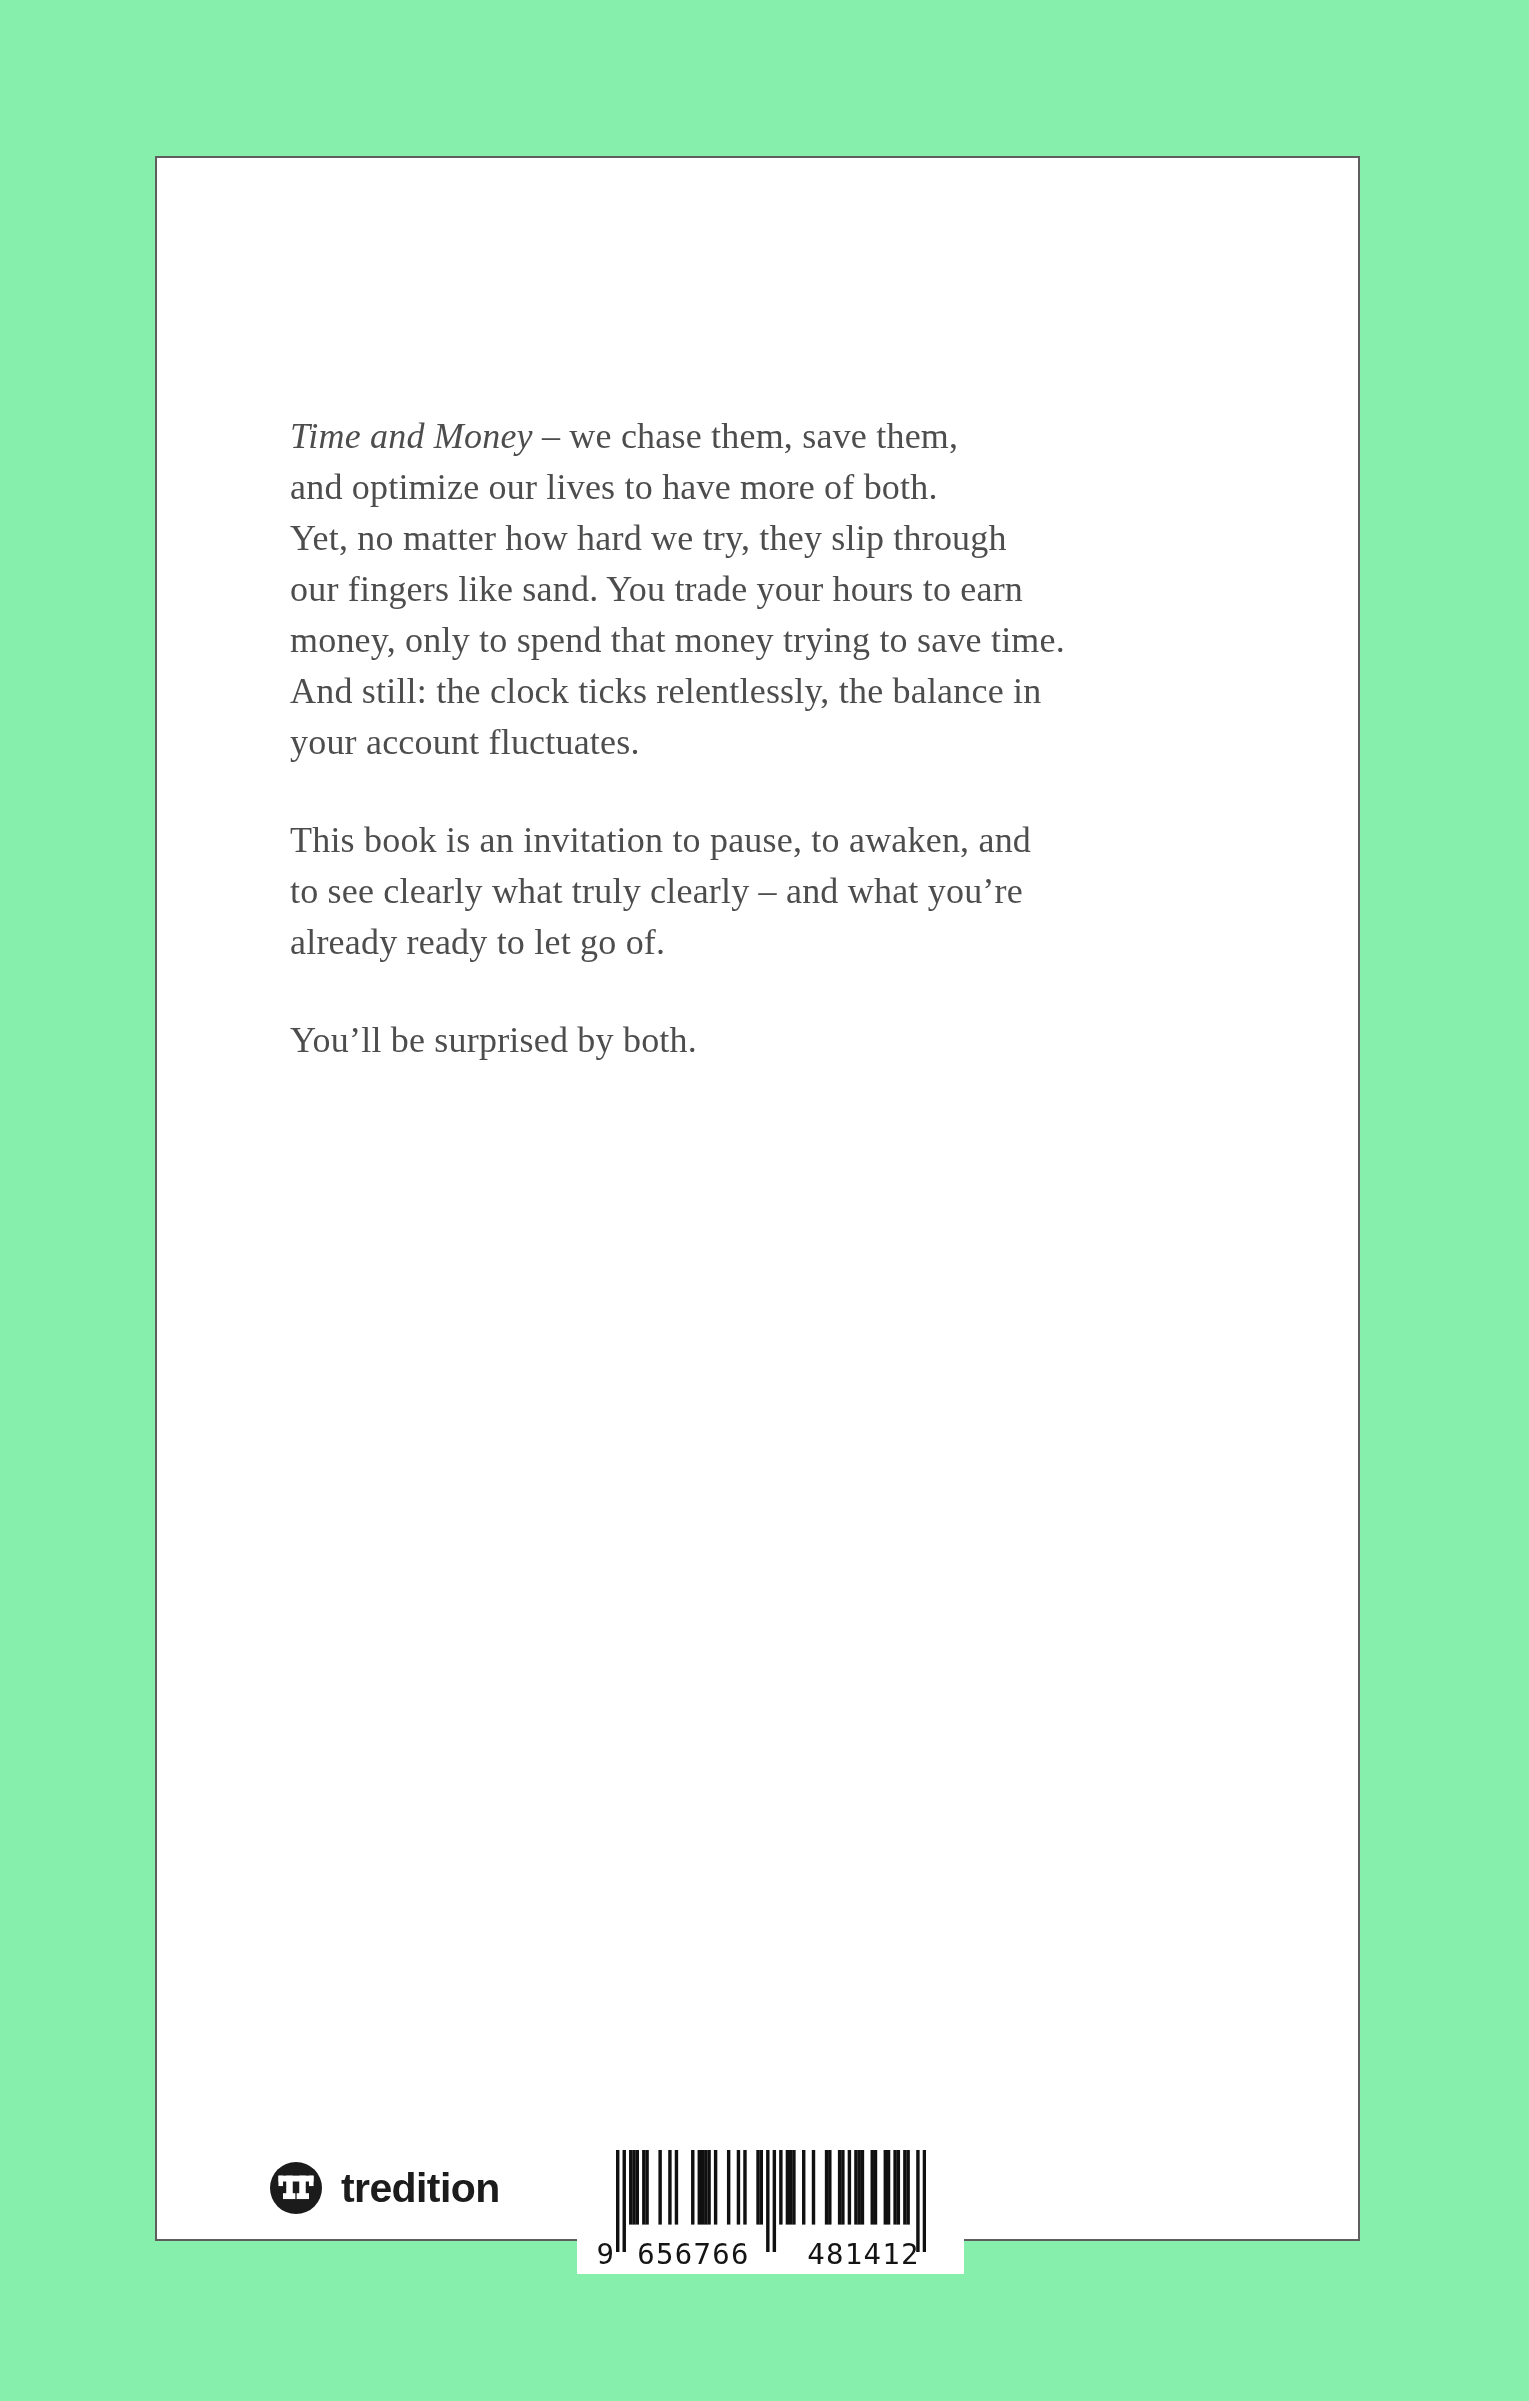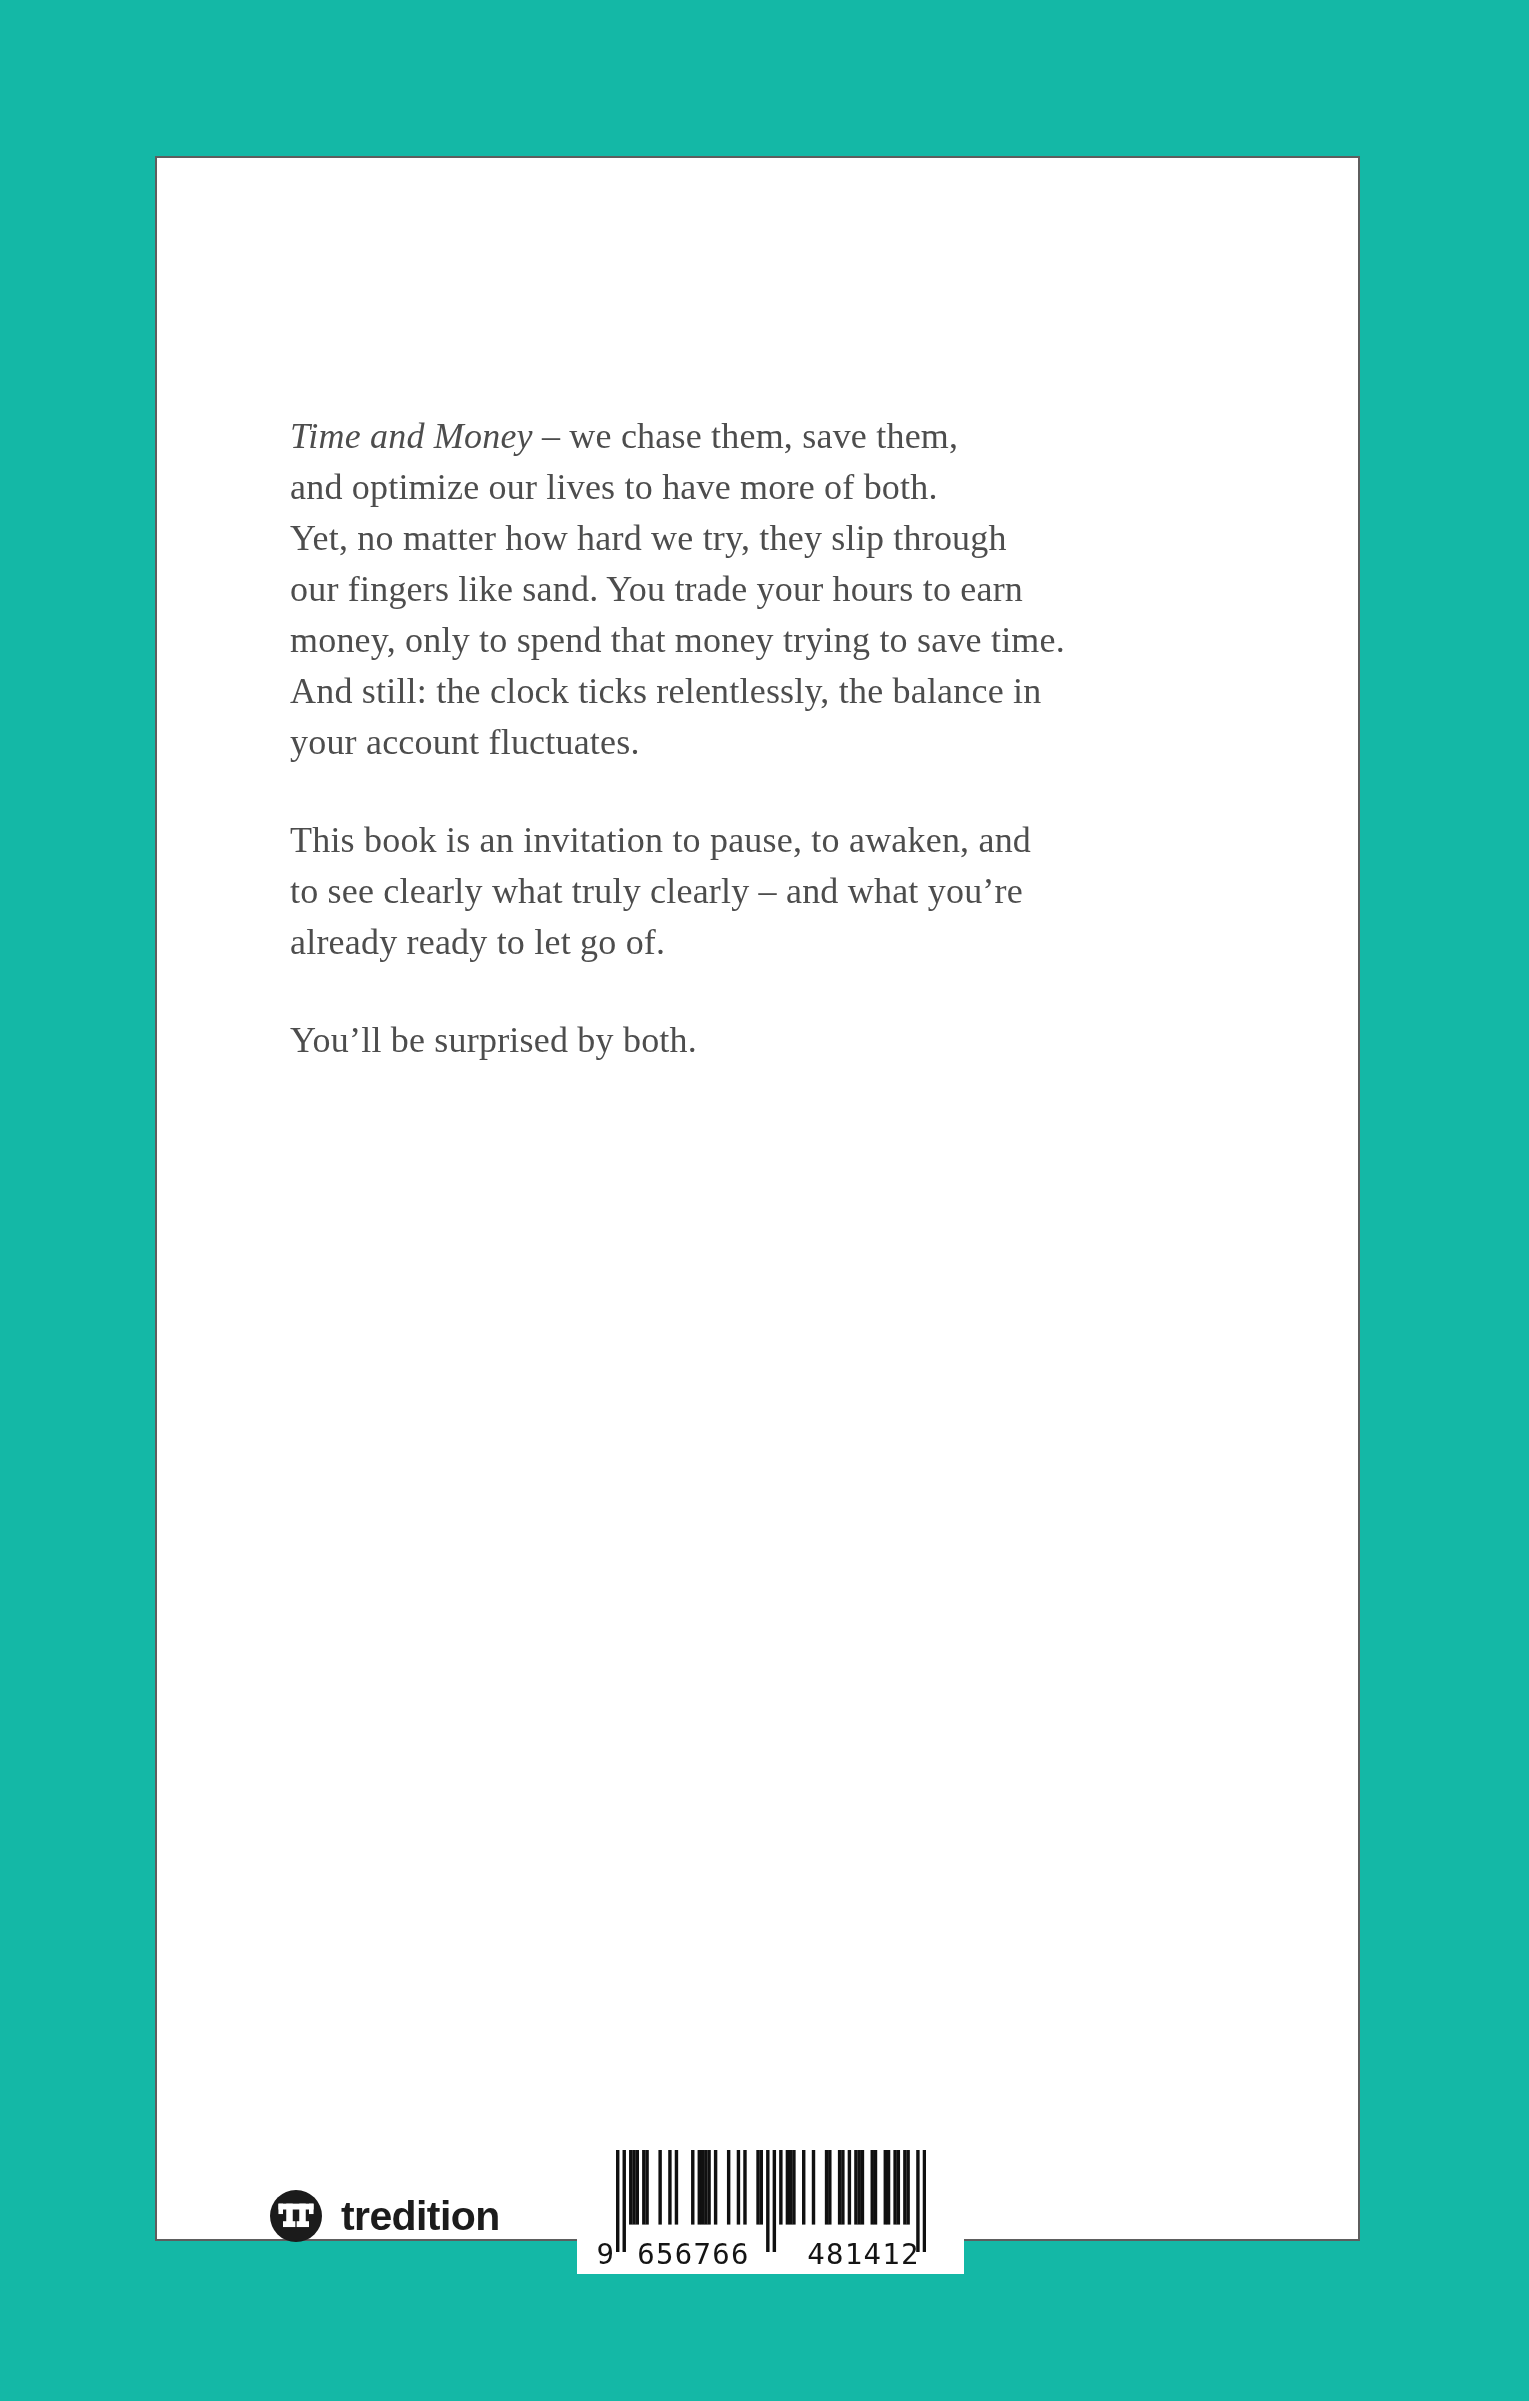--- a/index.html
+++ b/index.html
@@ -1,20 +1,20 @@
 <!DOCTYPE html>
 <html style="font-size:10.2px"><head>
 <meta charset="utf-8">
 <style>
   html, body { margin: 0; padding: 0; background: #ffffff; }
   .page {
     position: relative;
     width: 1530px;
     height: 2401px;
-    background: #14b8a6;
+    background: #86efac;
     overflow: hidden;
     font-family: "Liberation Serif", serif;
   }
   .frame {
     position: absolute;
     left: 155px;
     top: 156px;
     width: 1205px;
     height: 2085px;
     border: 2.5px solid #5e5e5e;
@@ -39,21 +39,20 @@
   }
   .copy em { font-style: italic; }
   .imprint-logo {
     position: absolute;
     left: 270px;
     top: 2161px;
     height: 54px;
     display: flex;
     align-items: center;
     z-index: 3;
-    margin-top: 28px;
   }
   .logo-badge { width: 52px; height: 52px; display: block; }
   .wordmark {
     margin-left: 19px;
     font-family: "Liberation Sans", sans-serif;
     font-weight: bold;
     font-size: 41px;
     letter-spacing: -0.6px;
     color: #1c1c1c;
     line-height: 52px;

